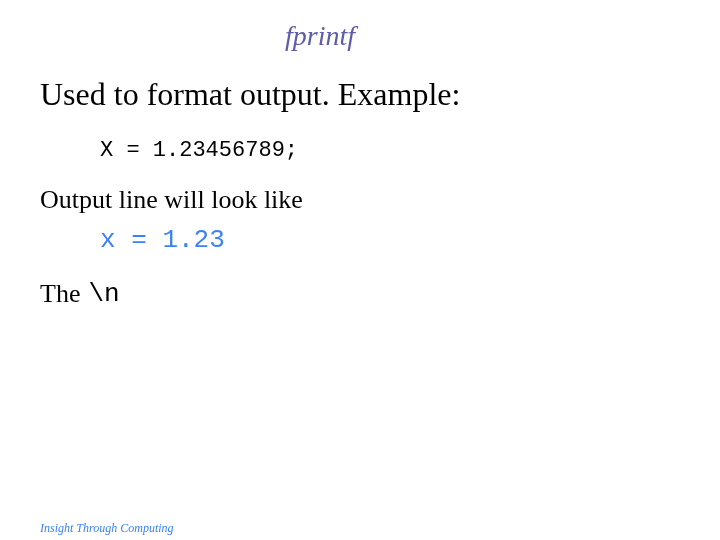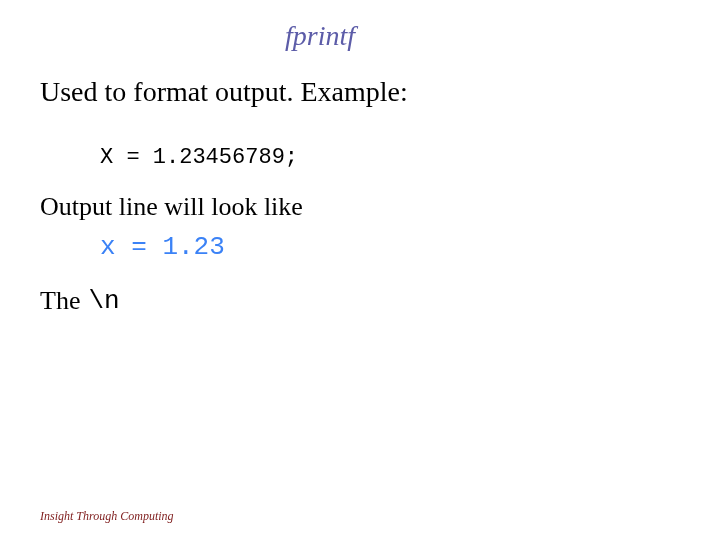--- a/index.html
+++ b/index.html
@@ -27,24 +27,24 @@
     .title {
       text-align: center;
       font-size: 28px;
       color: #5c5ca8;
       font-family: 'Times New Roman', Times, serif;
       margin-bottom: 24px;
       font-style: italic;
     }
 
     .section-text {
-      font-size: 28px;
+      font-size: 32px;
       color: #000000;
       font-family: 'Times New Roman', Times, serif;
-      margin-bottom: 32px;
+      margin-bottom: 20px;
     }
 
     .code-block {
       font-family: 'Courier New', Courier, monospace;
       font-size: 22px;
       color: #000000;
       margin-left: 60px;
       margin-bottom: 12px;
       line-height: 1.6;
     }
@@ -76,24 +76,24 @@
     }
 
     .carriage-code {
       font-family: 'Courier New', Courier, monospace;
       font-size: 26px;
       color: #000000;
     }
 
     .footer {
       position: absolute;
-      bottom: 16px;
+      bottom: 4px;
       left: 40px;
       font-size: 12px;
-      color: #7f1d1d;
+      color: #3b82f6;
       font-family: 'Times New Roman', Times, serif;
       font-style: italic;
     }
   </style>
 </head>
 <body>
 
 <div class="page">
 
   <div class="title">fprintf</div>

